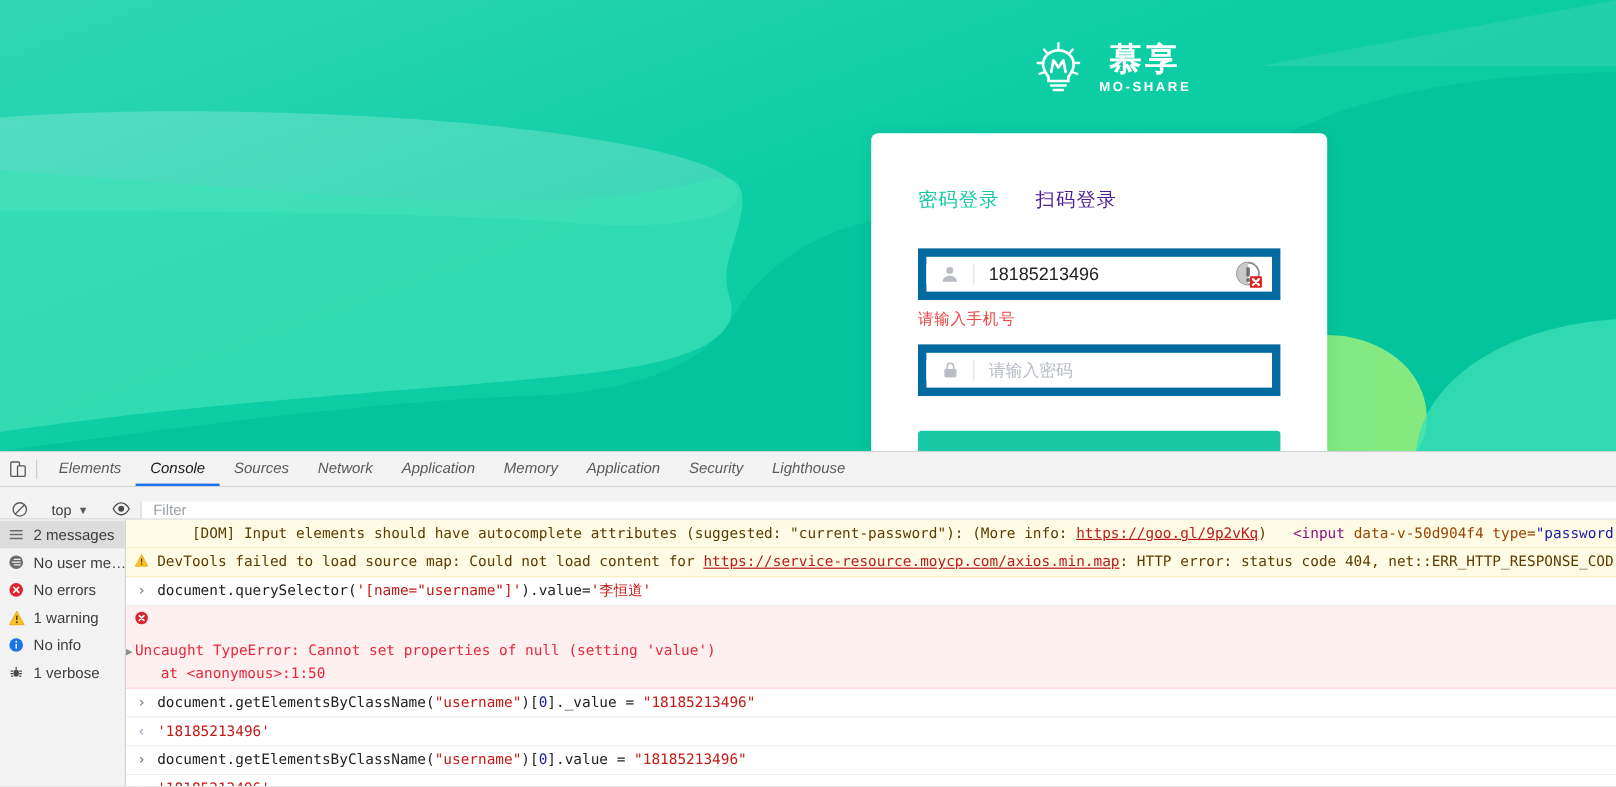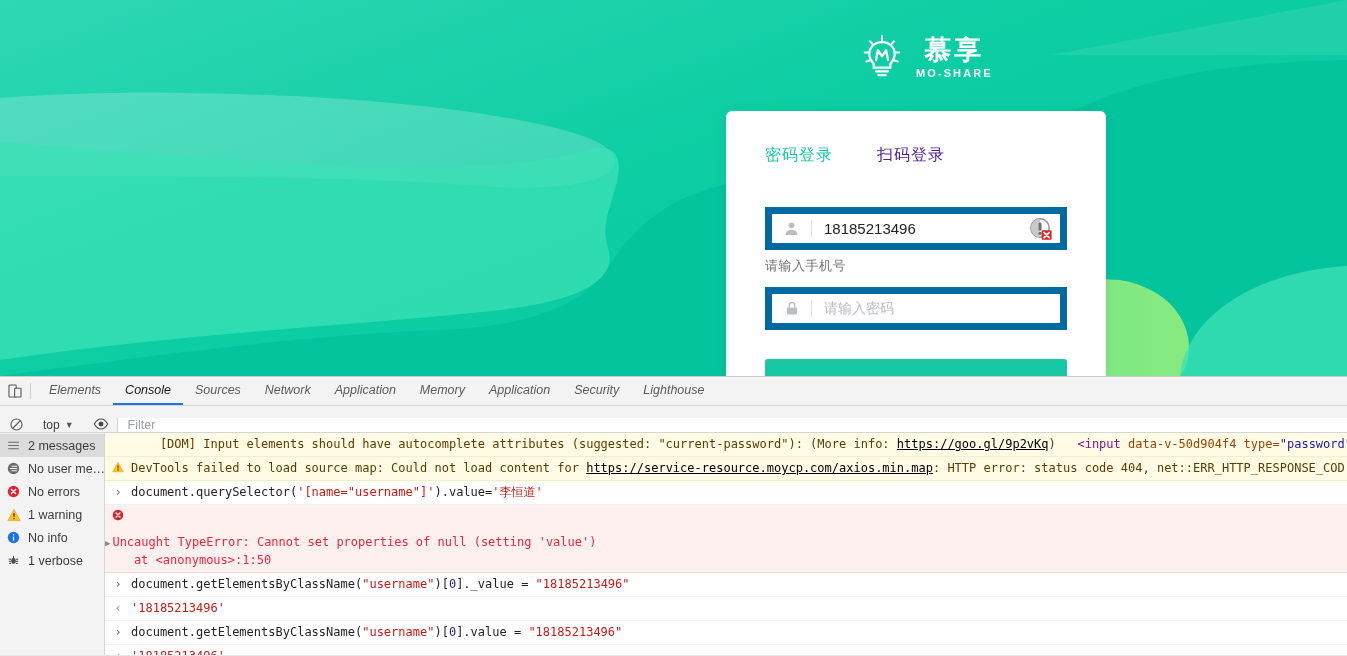--- a/index.html
+++ b/index.html
@@ -38,21 +38,21 @@
 
   
   .card {
     position: absolute; left: 726px; top: 111px;
     width: 380px; height: 265px;
     background: #ffffff;
     border-radius: 6px 6px 0 0;
     box-shadow: 0 2px 14px rgba(0,0,0,0.07);
     overflow: hidden;
   }
-  .tabs { position: absolute; left: 39px; top: 34px; display: flex; gap: 44px; }
+  .tabs { position: absolute; left: 39px; top: 46px; display: flex; gap: 30px; }
   .tab {
     font-size: 16px; color: #4c1d95; letter-spacing: 1px;
     padding-bottom: 14px; cursor: pointer;
     font-family: "DejaVu Sans", sans-serif;
   }
   .tab.active { color: #18c8a4; }
   .tab-rule {
     position: absolute; left: 39px; top: 189px;
     width: 302px; height: 2px; background: #eceff1;
   }
@@ -75,21 +75,21 @@
   .field-input {
     flex: 1; display: flex; align-items: center; padding: 0 12px;
     font-size: 15px; color: #222; font-family: "Liberation Sans", sans-serif;
   }
   .field-input.placeholder { color: #b6bbc4; font-family: "DejaVu Sans", sans-serif; font-size: 14px; }
   .field-trail { width: 38px; display: flex; align-items: center; justify-content: center; }
 
   .broken-img { position: relative; width: 24px; height: 24px; }
   .err-msg {
     position: absolute; left: 39px; top: 146px;
-    font-size: 13px; color: #737373; letter-spacing: 0.5px;
+    font-size: 13px; color: #ef4444; letter-spacing: 0.5px;
     font-family: "DejaVu Sans", sans-serif;
   }
   .login-btn {
     position: absolute; left: 39px; top: 248px;
     width: 302px; height: 40px; background: #18c8a4;
     border: none; border-radius: 3px; cursor: pointer;
   }
 
   
   .devtools {
@@ -167,21 +167,21 @@
   .msg-text { flex: 1; line-height: 17px; color: #303942; overflow: hidden; }
   .msg.warning .msg-text { color: #5c3c00; }
   .msg.error .msg-text { color: #e8273c; }
   .msg.input .msg-text { color: #222; }
   .msg.result .msg-text { color: #c41a16; }
 
   .arrow-in  { color: #6e6e6e; font-size: 12px; }
   .arrow-out { color: #8a9bb0; font-size: 12px; }
   .tri { color: #8a8a8a; font-size: 9px; margin-right: 2px; }
 
-  .lnk { color: #000000; text-decoration: underline; }
+  .lnk { color: #b91c1c; text-decoration: underline; }
   .tok-str { color: #c41a16; }
   .tok-attr { color: #994500; }
   .tok-val { color: #1a1aa6; }
   .tok-tag { color: #881280; }
   .dt-bottom-edge {
     position:absolute; left:0; bottom:0; width:100%; height:1px; background:#e6e6e6;
   }
 </style>
 </head>
 <body>

